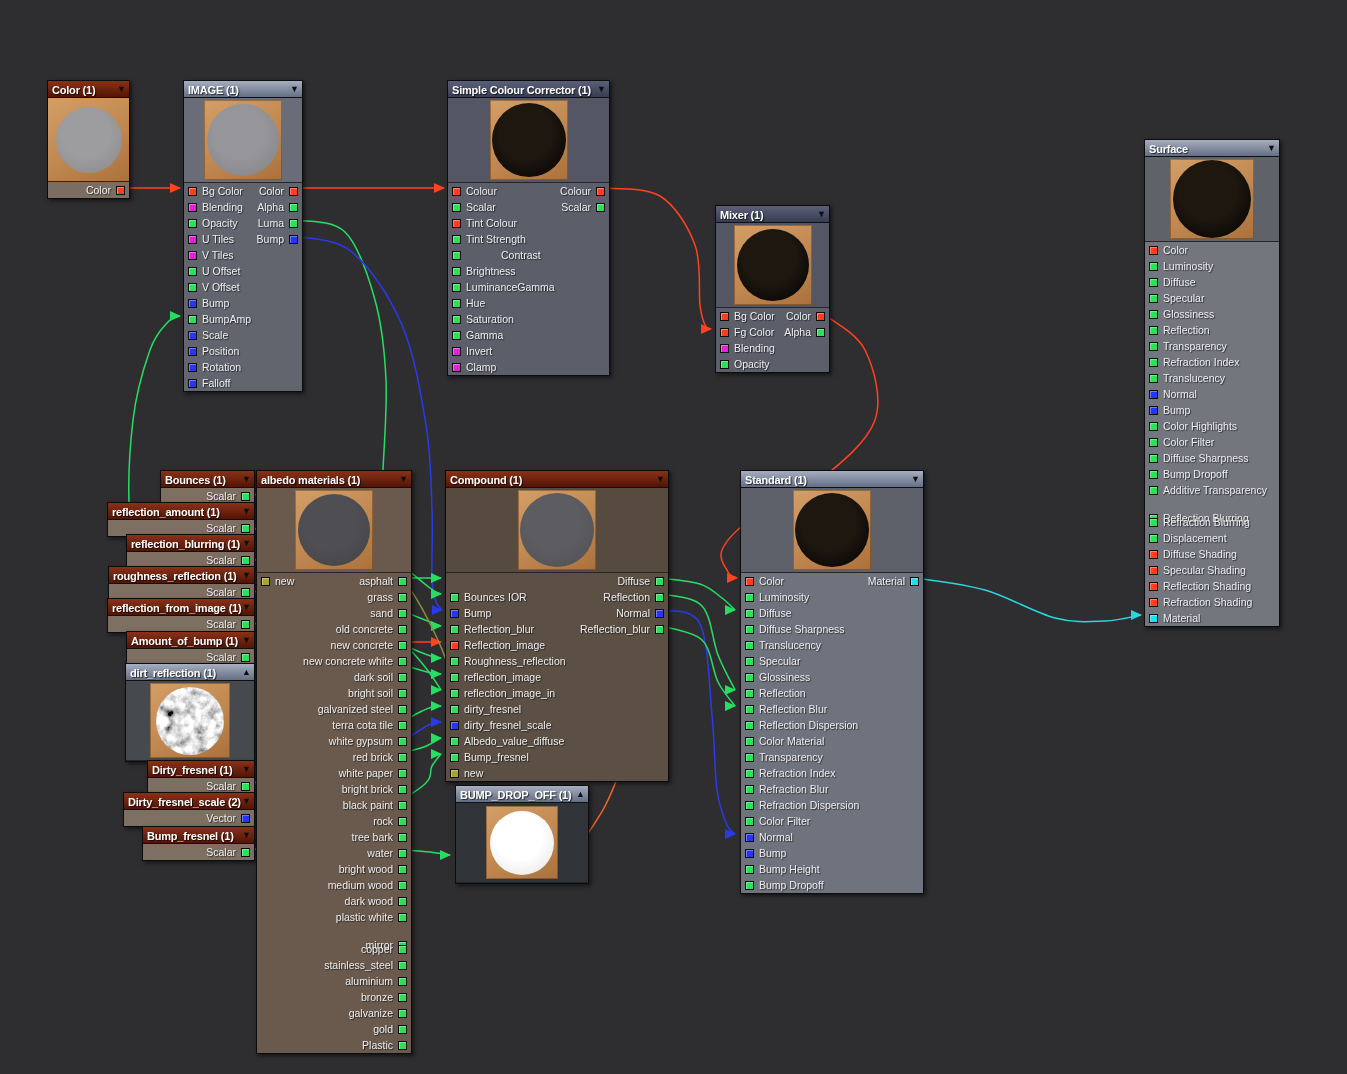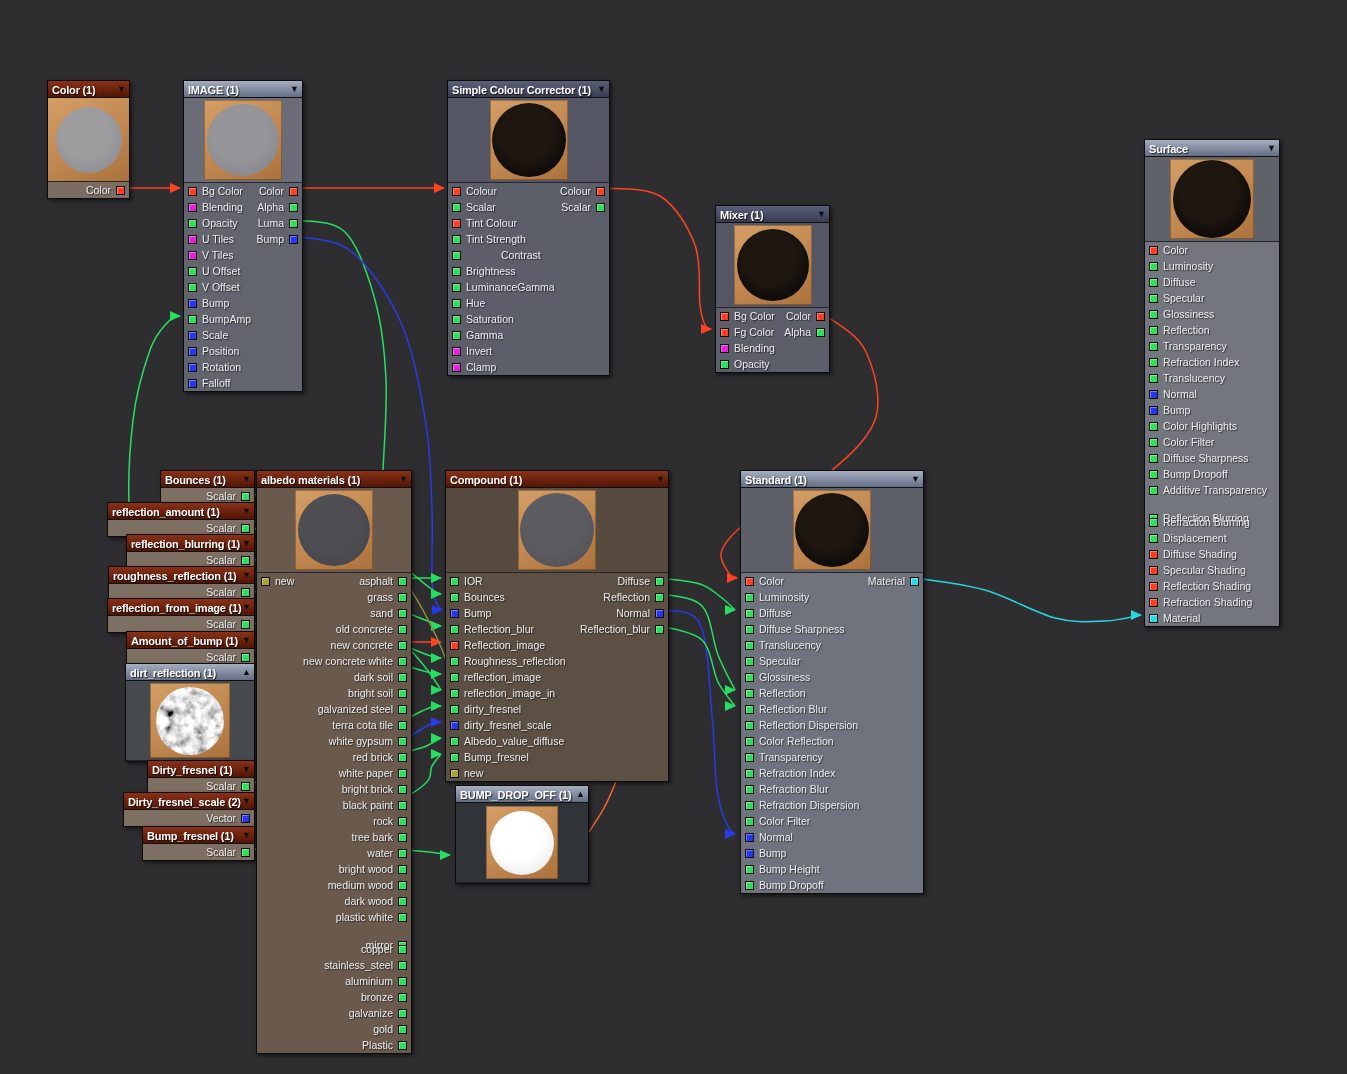--- a/index.html
+++ b/index.html
@@ -618,21 +618,21 @@
       </div>
     </div>
     <div class="node" style="left: 445px; top: 470px; width: 222px; background: rgb(92, 79, 67);">
       <div class="title t-maroon"><span class="tlabel">Compound (1)</span><span class="tri">▼</span></div>
       <div class="preview" style="height: 84px; background: rgb(87, 74, 62);">
         <div class="pimg" style="width: 78px; height: 80px;">
           <div class="sphere" style="width: 74px; height: 74px; background: radial-gradient(circle at 45% 40%, rgb(93, 93, 97) 45%, rgb(82, 82, 87) 85%);"></div>
         </div>
       </div>
       <div class="rows" style="height: 208px; background: rgb(92, 79, 67);">
-        <div class="row in" style="top: 0px;">
+        <div class="row in" style="top: 16px; gap: 44px;">
           <span class="port" style="background: rgb(44, 224, 90);"></span>
           <span class="plabel">IOR</span>
         </div>
         <div class="row in" style="top: 16px;">
           <span class="port" style="background: rgb(44, 224, 90);"></span>
           <span class="plabel">Bounces</span>
         </div>
         <div class="row in" style="top: 32px;">
           <span class="port" style="background: rgb(39, 55, 240);"></span>
           <span class="plabel">Bump</span>
@@ -738,21 +738,21 @@
         <div class="row in" style="top: 128px;">
           <span class="port" style="background: rgb(44, 224, 90);"></span>
           <span class="plabel">Reflection Blur</span>
         </div>
         <div class="row in" style="top: 144px;">
           <span class="port" style="background: rgb(44, 224, 90);"></span>
           <span class="plabel">Reflection Dispersion</span>
         </div>
         <div class="row in" style="top: 160px;">
           <span class="port" style="background: rgb(44, 224, 90);"></span>
-          <span class="plabel">Color Reflection</span>
+          <span class="plabel">Color Material</span>
         </div>
         <div class="row in" style="top: 176px;">
           <span class="port" style="background: rgb(44, 224, 90);"></span>
           <span class="plabel">Transparency</span>
         </div>
         <div class="row in" style="top: 192px;">
           <span class="port" style="background: rgb(44, 224, 90);"></span>
           <span class="plabel">Refraction Index</span>
         </div>
         <div class="row in" style="top: 208px;">

